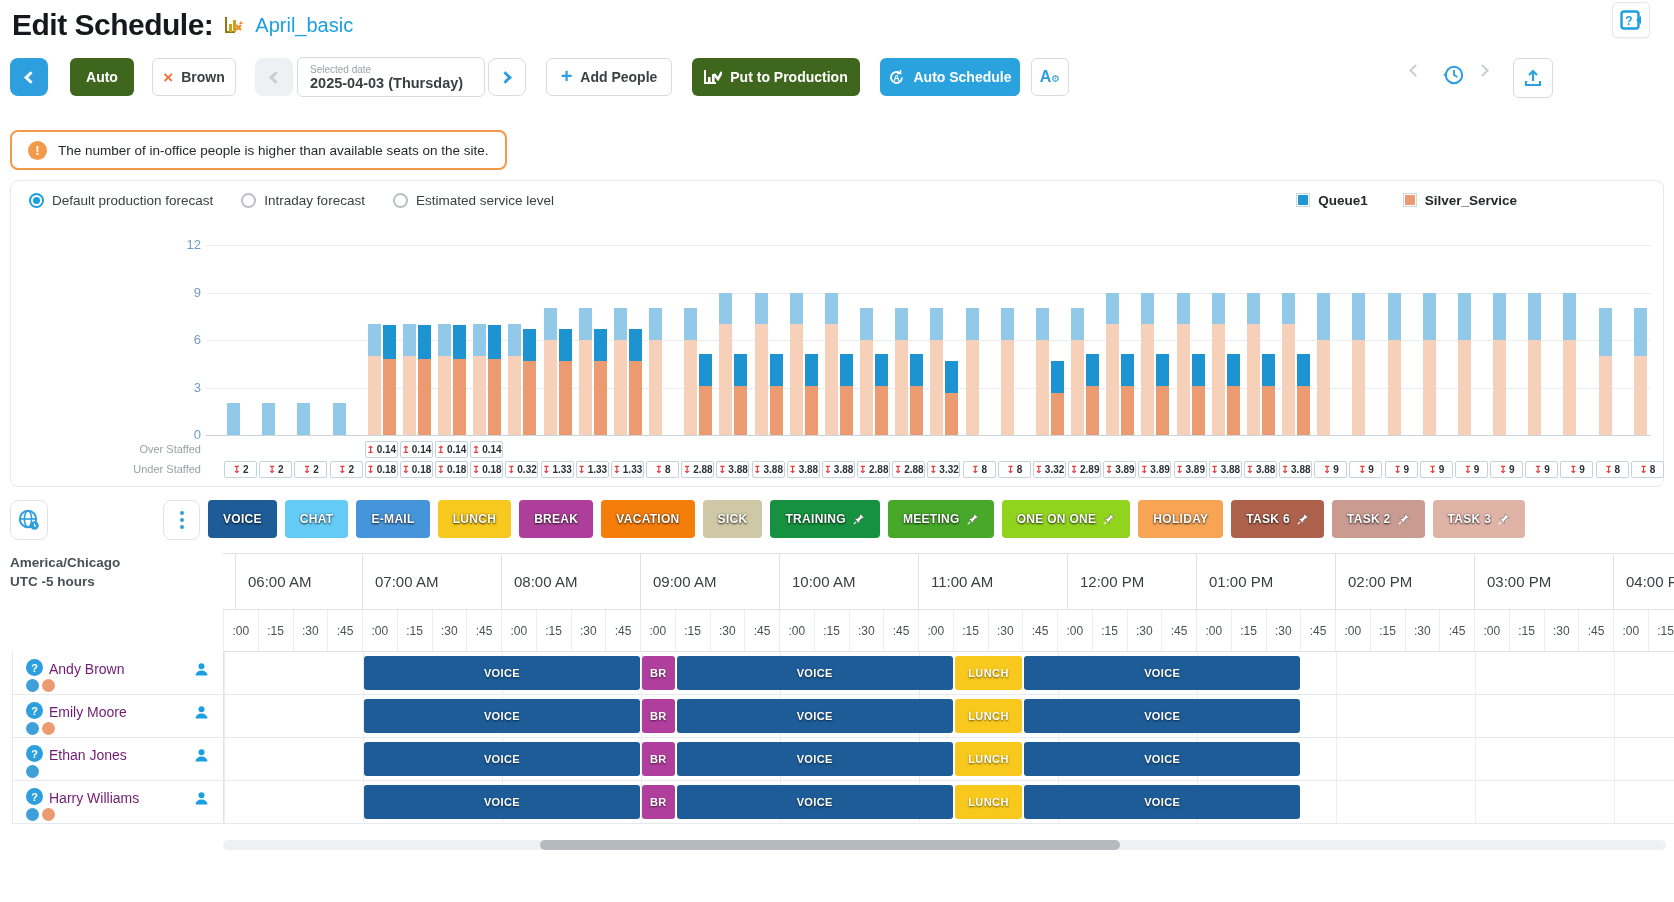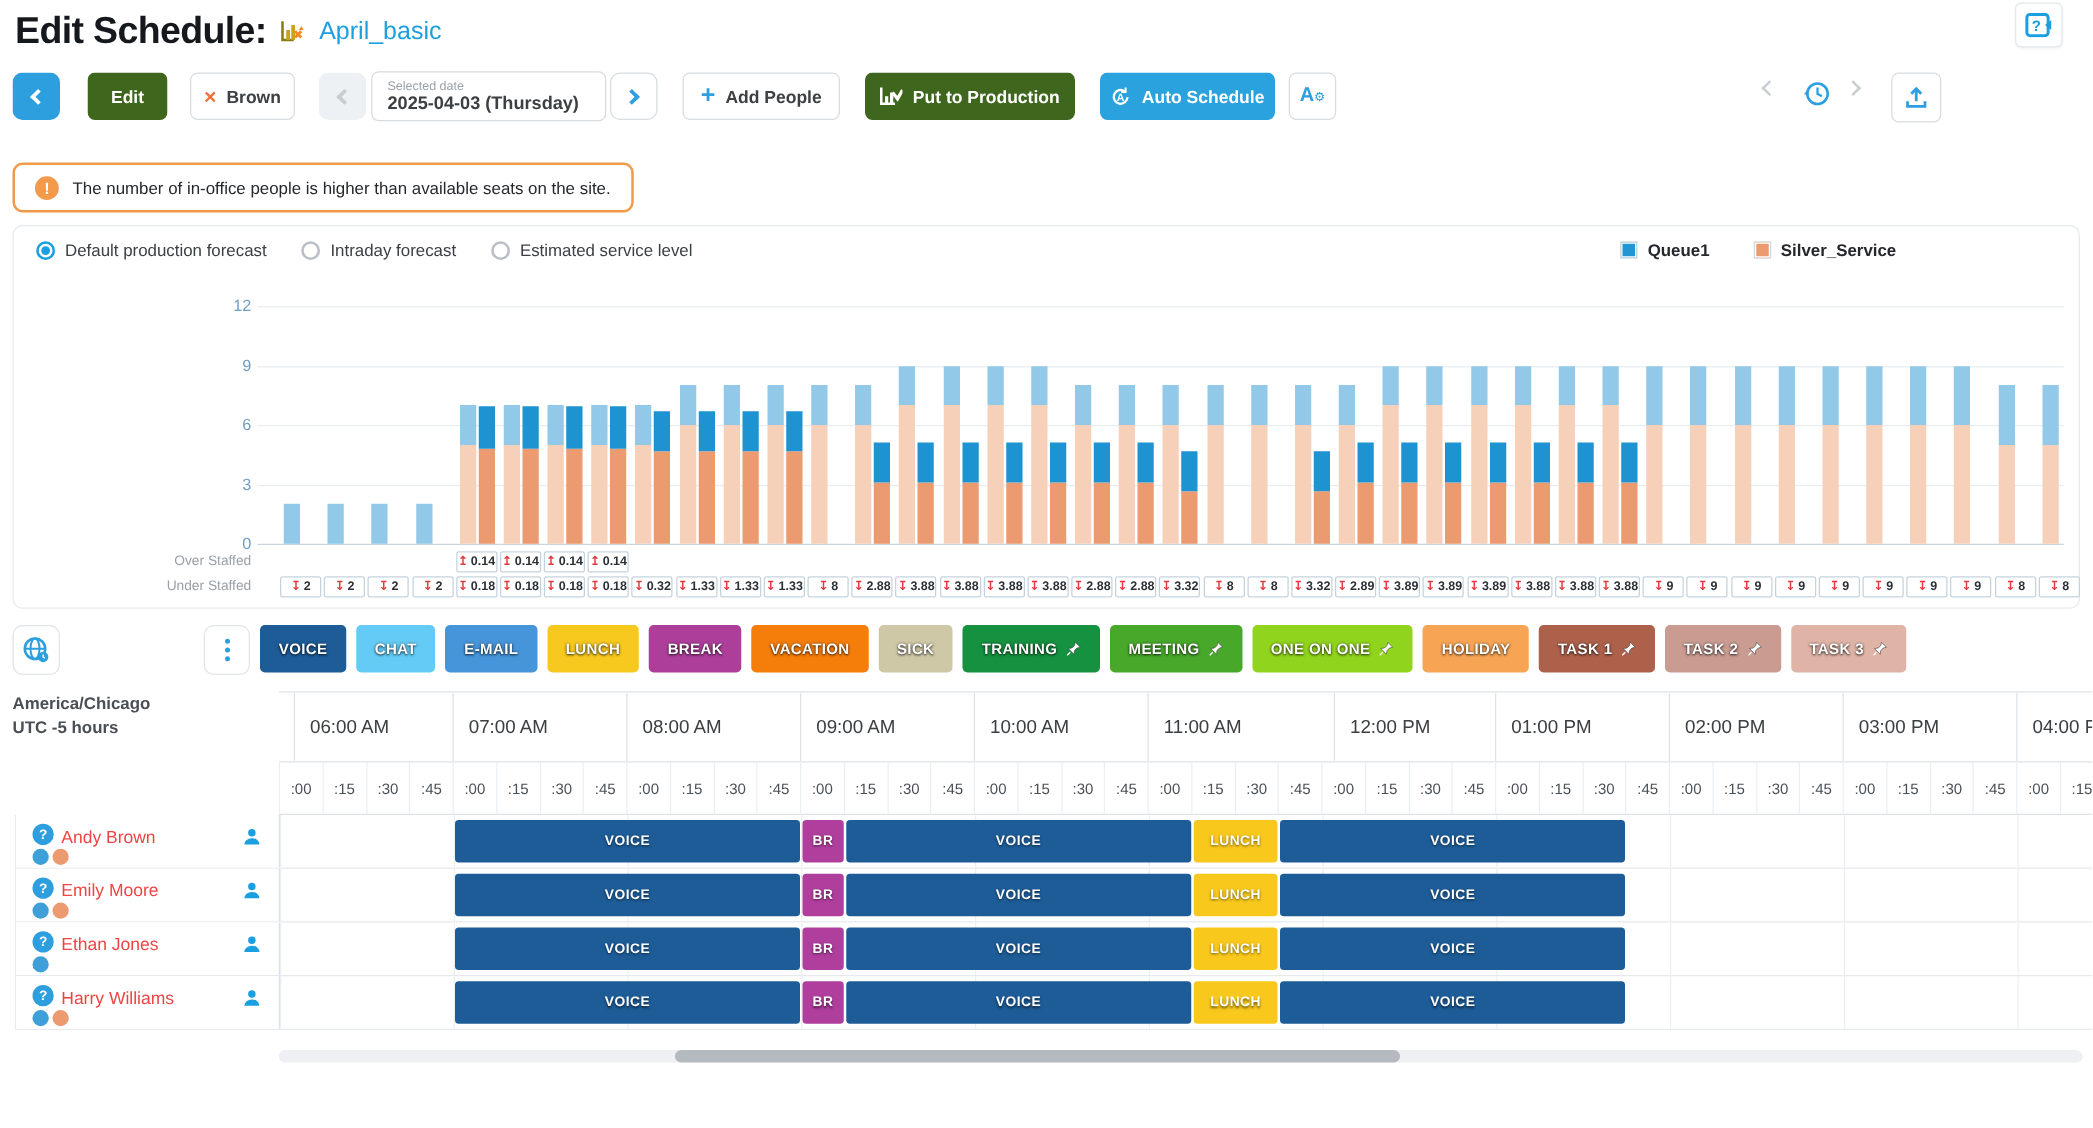--- a/index.html
+++ b/index.html
@@ -82,21 +82,21 @@
 .hour-cell { position:absolute; top:0; height:100%; border-left:1px solid #dfe3e8;
   font-size:15px; color:#3c4043; display:flex; align-items:center; padding-left:12px; }
 .quarter-row { position:absolute; top:610px; left:223px; right:0; height:42px; border-bottom:1px solid #dfe3e8; overflow:hidden; }
 .q-cell { position:absolute; top:0; height:100%; border-left:1px solid #eceff2;
   font-size:12px; color:#4a5056; display:flex; align-items:center; justify-content:center; }
 .rows-wrap { position:absolute; top:652px; left:12px; right:0; border-left:1px solid #e6e9ed; }
 .emp-row { position:relative; height:43px; border-bottom:1px solid #e6e9ed; }
 .emp-left { position:absolute; left:0; top:0; width:211px; height:100%; border-right:1px solid #dfe3e8; background:#fff; }
 .q-ico { position:absolute; left:13px; top:7px; width:17px; height:17px; border-radius:50%; background:#2d9fde;
   color:#fff; font-size:11px; font-weight:bold; display:flex; align-items:center; justify-content:center; }
-.emp-name { position:absolute; left:36px; top:9px; font-size:14px; color:#ef4444; }
+.emp-name { position:absolute; left:36px; top:9px; font-size:14px; color:#701a75; }
 .emp-dots { position:absolute; left:13px; top:27px; display:flex; gap:3px; }
 .emp-dots i { width:13px; height:13px; border-radius:50%; }
 .person-ico { position:absolute; right:14px; top:10px; }
 .row-grid { position:absolute; left:211px; right:0; top:0; height:100%; overflow:hidden; }
 .vline { position:absolute; top:0; bottom:0; width:1px; background:#eceff2; }
 .shift-block { position:absolute; top:4px; height:34px; border-radius:3px; display:flex; align-items:center;
   justify-content:center; font-size:11px; font-weight:bold; color:#fff; cursor:pointer;
   text-shadow:0 1px 2px rgba(0,0,0,.6); letter-spacing:.4px; overflow:hidden; }
 .hscroll { position:absolute; top:840px; left:223px; right:8px; height:10px; background:#eef0f3; border-radius:5px; }
 .hscroll .thumb { position:absolute; left:317px; width:580px; top:0; height:10px; background:#b4bac0; border-radius:5px; cursor:grab; }
@@ -127,21 +127,21 @@
           <path d="M21 6 l-5 4 5 4 z" fill="#1a9fe0"></path>
         </svg>
     </span>
   </div>
 
   <div class="toolbar">
     <div class="btn btn-blue btn-square" style="left:0;">
         <span class="chv l"></span>
       </div>
     <div class="btn btn-green" style="left:60px; width:64px;">
-        <span>Edit</span>
+        <span>Auto</span>
       </div>
     <div class="btn btn-white" style="left:142px; width:84px;">
         <span class="x-mark">×</span>
         <span>Brown</span>
       </div>
     <div class="btn btn-disabled btn-square" style="left:245px;">
         <span class="chv l"></span>
       </div>
     <div class="date-field">
       <span class="date-label">Selected date</span>
@@ -624,21 +624,21 @@
             <svg width="12" height="12" viewBox="0 0 12 12">
               <path d="M7.2 0.8 L11.2 4.8 L8.6 5.4 L6.6 7.4 L6.2 10.4 L1.6 5.8 L4.6 5.4 L6.6 3.4 Z" fill="#fff" stroke="#444" stroke-width="0.5"></path>
               <line x1="0.8" y1="11.2" x2="3.2" y2="8.8" stroke="#fff" stroke-width="1.2"></line>
             </svg>
           </span>
         </div>
         <div class="act-btn" style="background: rgb(247, 164, 84);">
           <span>HOLIDAY</span>
         </div>
         <div class="act-btn" style="background: rgb(173, 97, 75);">
-          <span>TASK 1</span>
+          <span>TASK 6</span>
           <span style="display: flex;">
             <svg width="12" height="12" viewBox="0 0 12 12">
               <path d="M7.2 0.8 L11.2 4.8 L8.6 5.4 L6.6 7.4 L6.2 10.4 L1.6 5.8 L4.6 5.4 L6.6 3.4 Z" fill="#fff" stroke="#444" stroke-width="0.5"></path>
               <line x1="0.8" y1="11.2" x2="3.2" y2="8.8" stroke="#fff" stroke-width="1.2"></line>
             </svg>
           </span>
         </div>
         <div class="act-btn" style="background: rgb(201, 155, 145);">
           <span>TASK 2</span>
           <span style="display: flex;">

